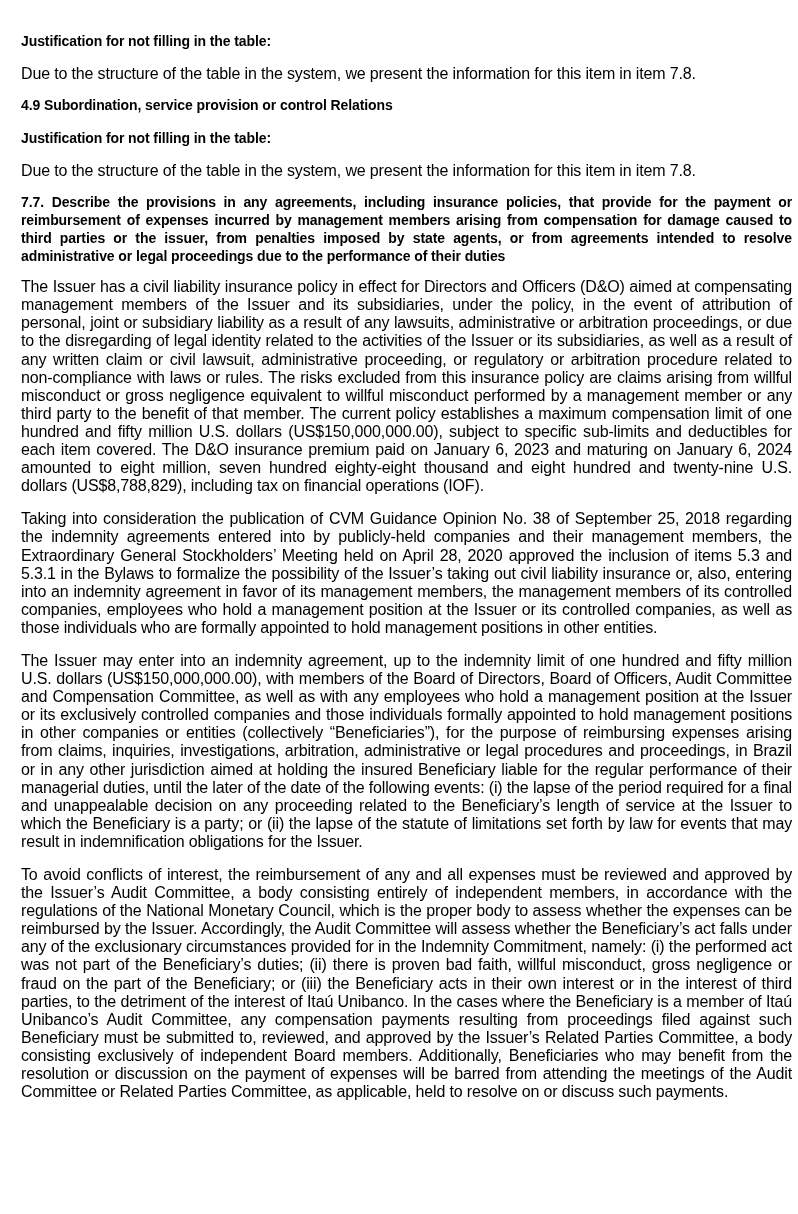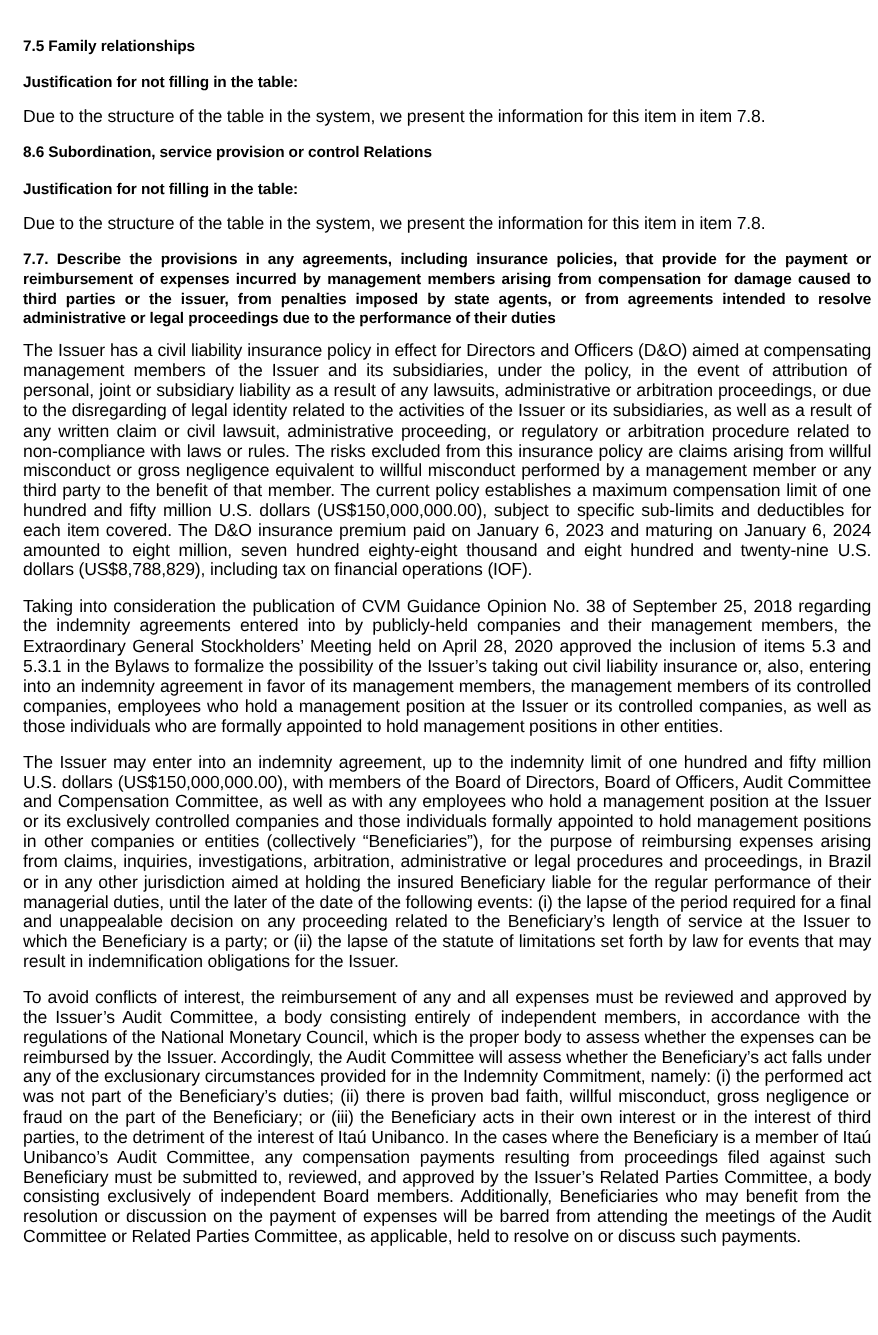--- a/index.html
+++ b/index.html
@@ -42,27 +42,26 @@
       line-height: 14px;
       color: #7f1d1d;
     }
   </style>
 </head>
 <body>
 
 <div class="page">
 
   <div>
-    <div class="h">7.5 Family relationships</div>
     <div class="h u">Justification for not filling in the table:</div>
     <div class="p short">Due to the structure of the table in the system, we present the information for this item in item 7.8.</div>
   </div>
 
   <div>
-    <div class="h">8.6 Subordination, service provision or control Relations</div>
+    <div class="h">4.9 Subordination, service provision or control Relations</div>
     <div class="h u">Justification for not filling in the table:</div>
     <div class="p short">Due to the structure of the table in the system, we present the information for this item in item 7.8.</div>
   </div>
 
   <div>
     <div class="h long">7.7. Describe the provisions in any agreements, including insurance policies, that provide for the payment or reimbursement of expenses incurred by management members arising from compensation for damage caused to third parties or the issuer, from penalties imposed by state agents, or from agreements intended to resolve administrative or legal proceedings due to the performance of their duties</div>
     <div class="p">The Issuer has a civil liability insurance policy in effect for Directors and Officers (D&amp;O) aimed at compensating management members of the Issuer and its subsidiaries, under the policy, in the event of attribution of personal, joint or subsidiary liability as a result of any lawsuits, administrative or arbitration proceedings, or due to the disregarding of legal identity related to the activities of the Issuer or its subsidiaries, as well as a result of any written claim or civil lawsuit, administrative proceeding, or regulatory or arbitration procedure related to non-compliance with laws or rules. The risks excluded from this insurance policy are claims arising from willful misconduct or gross negligence equivalent to willful misconduct performed by a management member or any third party to the benefit of that member. The current policy establishes a maximum compensation limit of one hundred and fifty million U.S. dollars (US$150,000,000.00), subject to specific sub-limits and deductibles for each item covered. The D&amp;O insurance premium paid on January 6, 2023 and maturing on January 6, 2024 amounted to eight million, seven hundred eighty-eight thousand and eight hundred and twenty-nine U.S. dollars (US$8,788,829), including tax on financial operations (IOF).</div>
     <div class="p">Taking into consideration the publication of CVM Guidance Opinion No. 38 of September 25, 2018 regarding the indemnity agreements entered into by publicly-held companies and their management members, the Extraordinary General Stockholders’ Meeting held on April 28, 2020 approved the inclusion of items 5.3 and 5.3.1 in the Bylaws to formalize the possibility of the Issuer’s taking out civil liability insurance or, also, entering into an indemnity agreement in favor of its management members, the management members of its controlled companies, employees who hold a management position at the Issuer or its controlled companies, as well as those individuals who are formally appointed to hold management positions in other entities.</div>
     <div class="p">The Issuer may enter into an indemnity agreement, up to the indemnity limit of one hundred and fifty million U.S. dollars (US$150,000,000.00), with members of the Board of Directors, Board of Officers, Audit Committee and Compensation Committee, as well as with any employees who hold a management position at the Issuer or its exclusively controlled companies and those individuals formally appointed to hold management positions in other companies or entities (collectively “Beneficiaries”), for the purpose of reimbursing expenses arising from claims, inquiries, investigations, arbitration, administrative or legal procedures and proceedings, in Brazil or in any other jurisdiction aimed at holding the insured Beneficiary liable for the regular performance of their managerial duties, until the later of the date of the following events: (i) the lapse of the period required for a final and unappealable decision on any proceeding related to the Beneficiary’s length of service at the Issuer to which the Beneficiary is a party; or (ii) the lapse of the statute of limitations set forth by law for events that may result in indemnification obligations for the Issuer.</div>
     <div class="p">To avoid conflicts of interest, the reimbursement of any and all expenses must be reviewed and approved by the Issuer’s Audit Committee, a body consisting entirely of independent members, in accordance with the regulations of the National Monetary Council, which is the proper body to assess whether the expenses can be reimbursed by the Issuer. Accordingly, the Audit Committee will assess whether the Beneficiary’s act falls under any of the exclusionary circumstances provided for in the Indemnity Commitment, namely: (i) the performed act was not part of the Beneficiary’s duties; (ii) there is proven bad faith, willful misconduct, gross negligence or fraud on the part of the Beneficiary; or (iii) the Beneficiary acts in their own interest or in the interest of third parties, to the detriment of the interest of Itaú Unibanco. In the cases where the Beneficiary is a member of Itaú Unibanco’s Audit Committee, any compensation payments resulting from proceedings filed against such Beneficiary must be submitted to, reviewed, and approved by the Issuer’s Related Parties Committee, a body consisting exclusively of independent Board members. Additionally, Beneficiaries who may benefit from the resolution or discussion on the payment of expenses will be barred from attending the meetings of the Audit Committee or Related Parties Committee, as applicable, held to resolve on or discuss such payments.</div>

